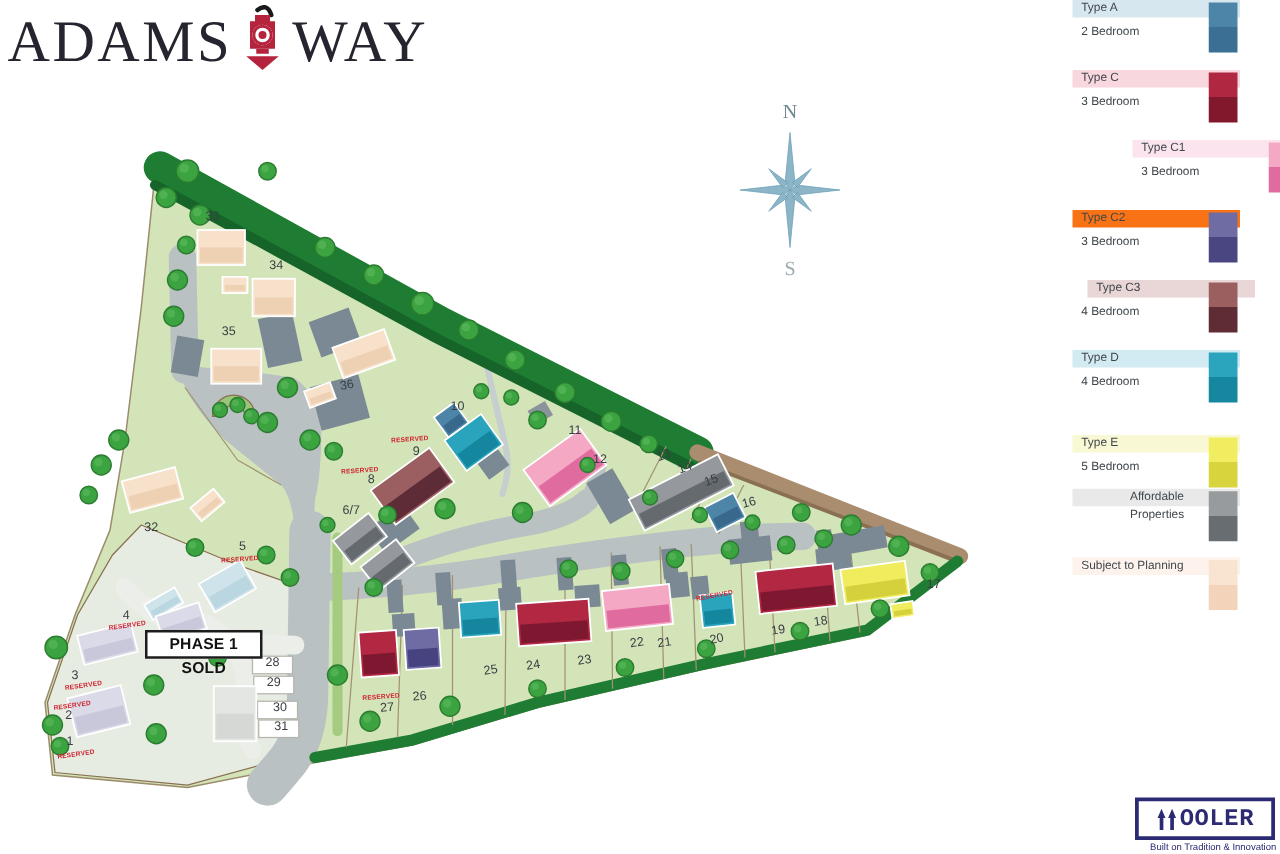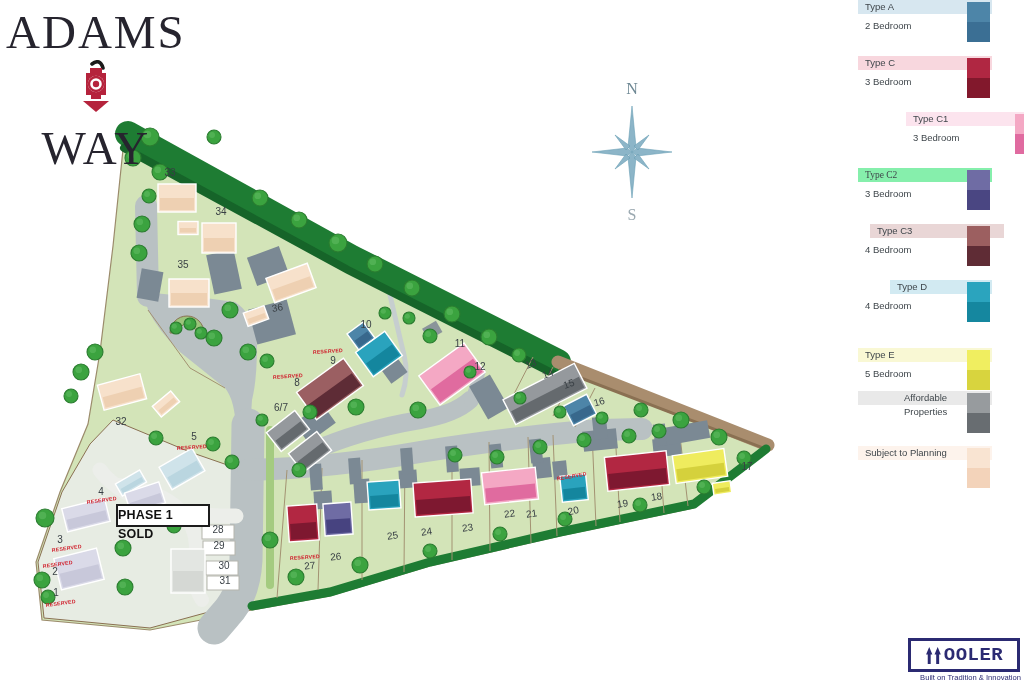--- a/index.html
+++ b/index.html
@@ -1,36 +1,36 @@
 <!DOCTYPE html>
 <html><head>
 <meta charset="utf-8">
 <style>
   html,body{margin:0;padding:0;}
   body{width:1024px;height:683px;position:relative;background:#ffffff;
        font-family:"Liberation Sans", sans-serif;overflow:hidden;}
 
   
-  #brand{position:absolute;left:6px;top:4px;display:flex;align-items:center;flex-direction:column;}
+  #brand{position:absolute;left:6px;top:4px;display:flex;align-items:center;}
   #brand .word{font-family:"Liberation Serif", serif;font-size:47px;color:#26242e;
                letter-spacing:2px;line-height:56px;}
   #brand svg{margin:0 6px 2px 6px;}
 
   
   #legend{position:absolute;left:858px;top:0;width:134px;height:500px;}
   .lg-item{position:absolute;left:0;width:134px;}
   .lg-band{position:relative;height:14px;line-height:14px;padding-left:7px;
            font-size:9.5px;color:#3f464b;}
   .lg-sub{position:absolute;left:7px;top:20px;font-size:9.5px;color:#3f464b;}
   .lg-swatch{position:absolute;left:109px;top:2px;width:23px;height:40px;}
 
   
   #banner{position:absolute;left:116px;top:504px;width:90px;height:19px;
           background:#ffffff;border:2px solid #1c1c1c;color:#111;
-          font-size:12.5px;font-weight:bold;line-height:19px;
+          font-size:12.5px;font-weight:bold;text-align:center;line-height:19px;
           letter-spacing:.2px;}
 
   
   #wooler-box{position:absolute;left:908px;top:638px;width:106px;height:28px;
               border:3px solid #2b2a72;display:flex;align-items:center;
               justify-content:center;background:#fff;font-family:Liberation Mono, monospace;}
   #wooler-box .wname{font-size:19px;font-weight:bold;color:#2b2a72;
                      letter-spacing:.5px;line-height:1;}
   #wooler-tag{position:absolute;left:903px;top:673px;width:118px;text-align:right;
               font-size:7.6px;color:#2b2a72;}
@@ -606,31 +606,31 @@
       <div class="lg-band" style="background: rgb(248, 215, 222);">Type C</div>
       <div class="lg-sub">3 Bedroom</div>
       <div class="lg-swatch" style="background: linear-gradient(rgb(176, 39, 66) 50%, rgb(130, 24, 44) 50%);"></div>
     </div>
     <div class="lg-item" style="top: 112px; margin-left: 48px;">
       <div class="lg-band" style="background: rgb(252, 228, 238);">Type C1</div>
       <div class="lg-sub">3 Bedroom</div>
       <div class="lg-swatch" style="background: linear-gradient(rgb(244, 168, 196) 50%, rgb(224, 107, 160) 50%);"></div>
     </div>
     <div class="lg-item" style="top: 168px;">
-      <div class="lg-band" style="background: #86efac; font-family: Liberation Serif, serif;">Type C2</div>
+      <div class="lg-band" style="background: #f97316;">Type C2</div>
       <div class="lg-sub">3 Bedroom</div>
       <div class="lg-swatch" style="background: linear-gradient(rgb(111, 108, 164) 50%, rgb(74, 70, 130) 50%);"></div>
     </div>
     <div class="lg-item" style="top: 224px; padding-left: 12px;">
       <div class="lg-band" style="background: rgb(233, 214, 214);">Type C3</div>
       <div class="lg-sub">4 Bedroom</div>
       <div class="lg-swatch" style="background: linear-gradient(rgb(156, 95, 96) 50%, rgb(95, 44, 53) 50%);"></div>
     </div>
     <div class="lg-item" style="top: 280px;">
-      <div class="lg-band" style="background: rgb(210, 234, 242); margin-left: 32px;">Type D</div>
+      <div class="lg-band" style="background: rgb(210, 234, 242);">Type D</div>
       <div class="lg-sub">4 Bedroom</div>
       <div class="lg-swatch" style="background: linear-gradient(rgb(43, 164, 190) 50%, rgb(21, 135, 159) 50%);"></div>
     </div>
     <div class="lg-item" style="top: 348px;">
       <div class="lg-band" style="background: rgb(249, 248, 212);">Type E</div>
       <div class="lg-sub">5 Bedroom</div>
       <div class="lg-swatch" style="background: linear-gradient(rgb(240, 238, 96) 50%, rgb(216, 212, 62) 50%);"></div>
     </div>
     <div class="lg-item" style="top: 391px;">
       <div class="lg-band" style="background: rgb(233, 233, 233); padding-left: 46px;">Affordable Properties</div>

